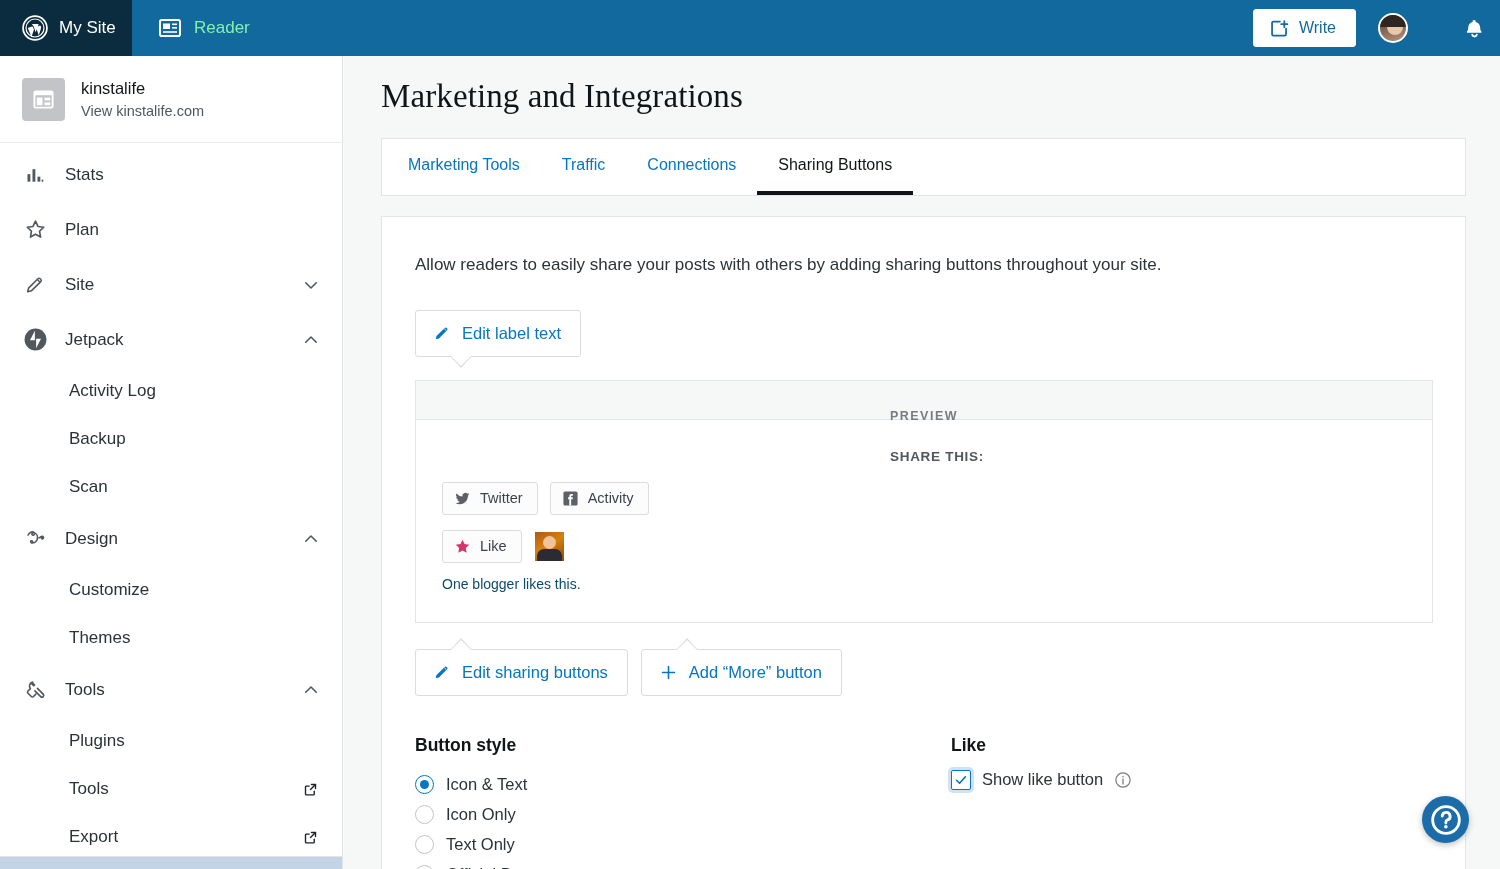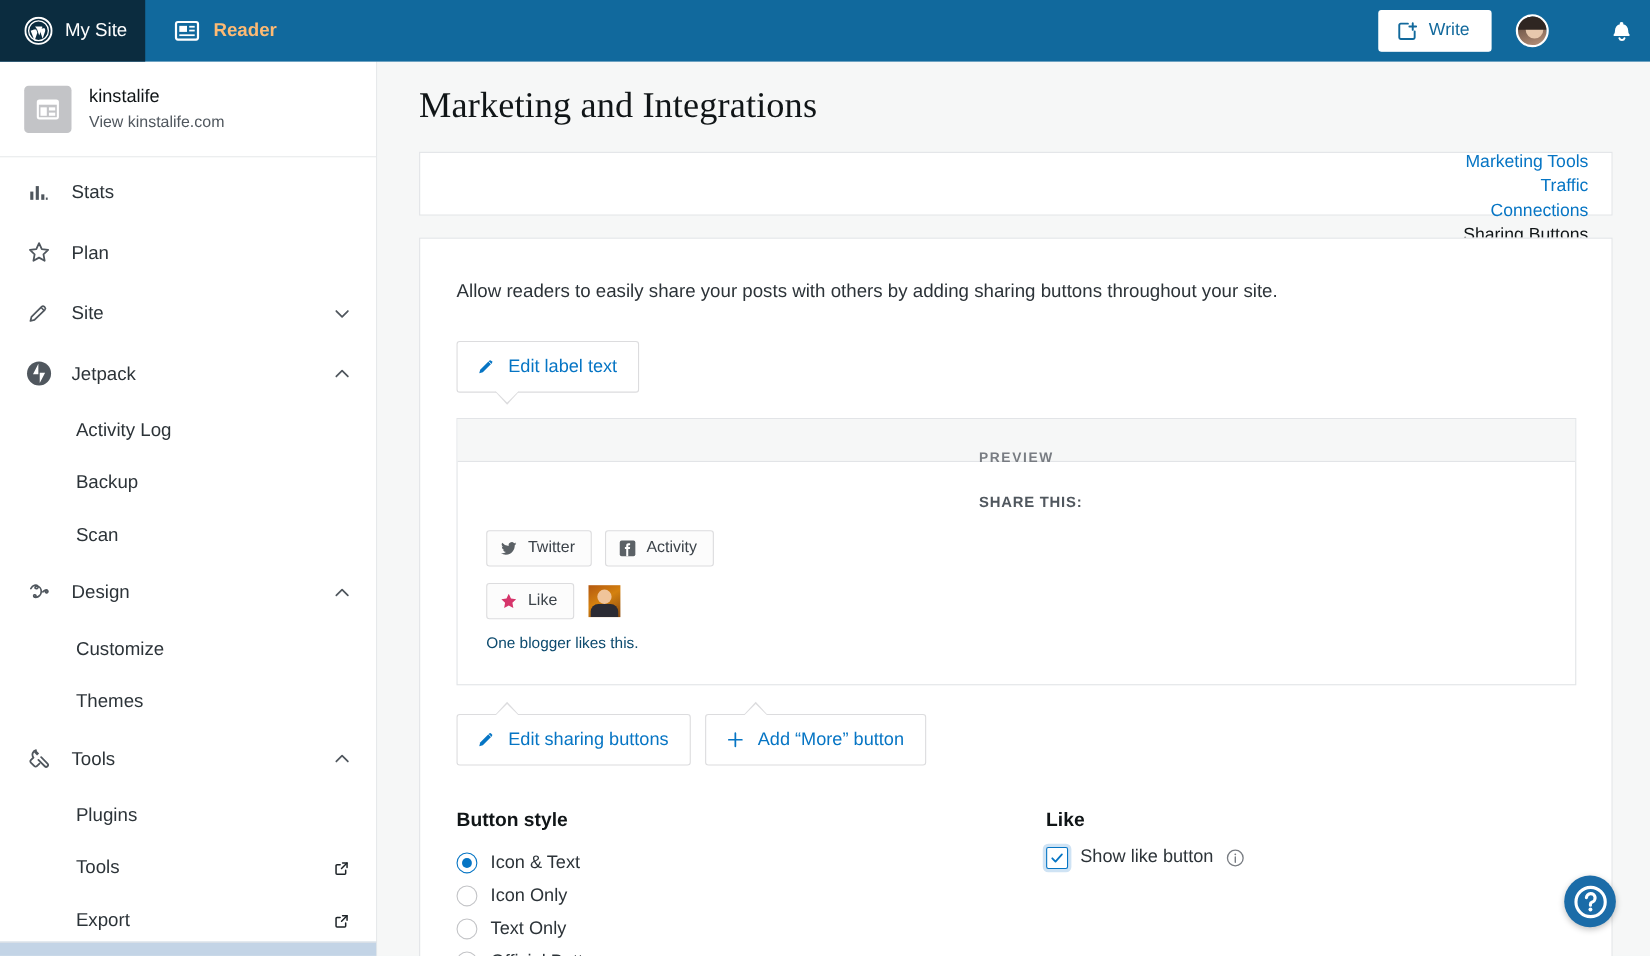--- a/index.html
+++ b/index.html
@@ -29,21 +29,21 @@
   }
   .mh-mysite-label {
     color: #ffffff; font-size: 17px; font-weight: 400;
   }
   .wp-logo { width: 26px; height: 26px; flex: 0 0 26px; display:block; }
   .mh-reader {
     display: flex; align-items: center; gap: 12px;
     padding: 0 24px 0 26px;
     cursor: pointer;
   }
-  .mh-reader-label { color: #fdba74; font-size: 17px; font-weight: bold; }
+  .mh-reader-label { color: #86efac; font-size: 17px; }
   .reader-icon { width: 24px; height: 24px; display: block; }
   .mh-spacer { flex: 1 1 auto; }
   .mh-right {
     display: flex; align-items: center; gap: 0;
     padding-right: 0;
   }
   .write-btn {
     background: #ffffff;
     border: 1px solid #ffffff;
     border-radius: 3px;
@@ -152,21 +152,21 @@
     font-size: 33px; font-weight: 400;
     color: #101517;
     padding: 22px 0 0 38px;
     letter-spacing: 0.1px;
   }
   .tabs-card {
     margin: 23px 34px 0 38px;
     background: #ffffff;
     border: 1px solid #e2e4e7;
     height: 58px;
-    display: flex; align-items: flex-end; flex-direction: column;
+    display: flex; align-items: flex-end;
   }
   .tab {
     height: 57px;
     display: flex; align-items: center; justify-content: center;
     padding: 0 21px;
     font-size: 16px;
     color: #0675c4;
     cursor: pointer;
     border-bottom: 4px solid transparent;
   }

